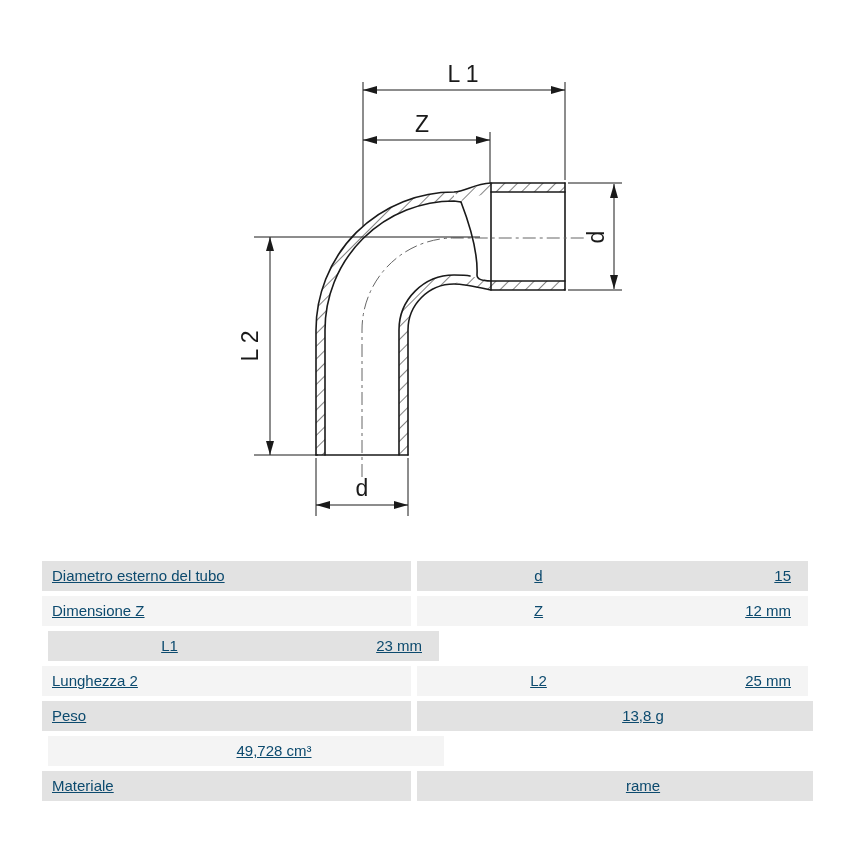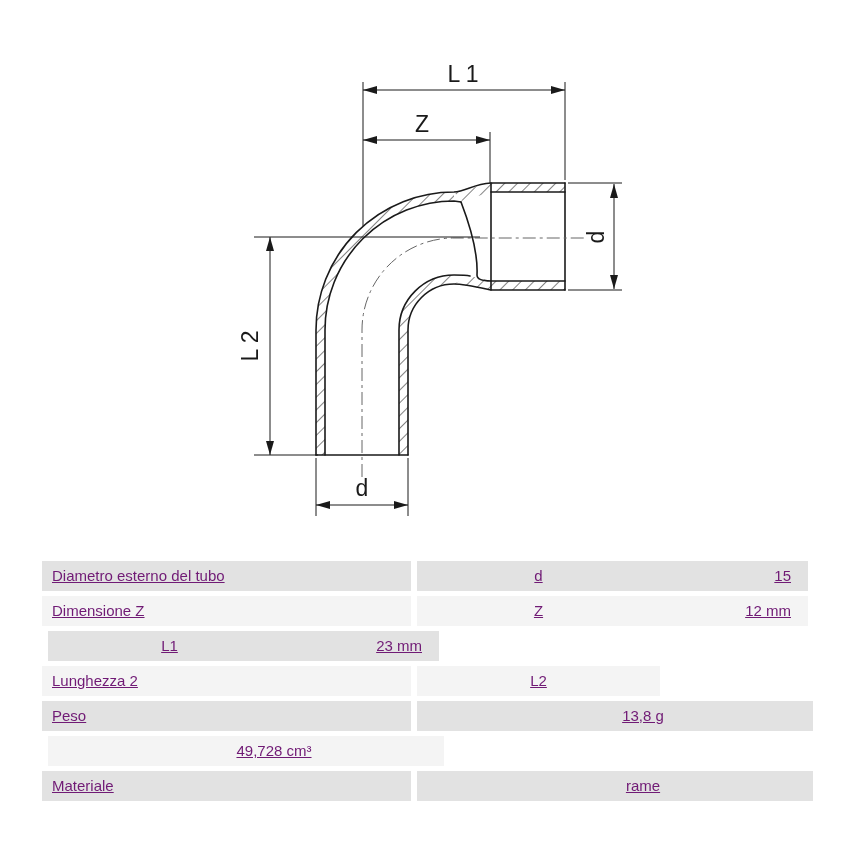--- a/index.html
+++ b/index.html
@@ -1,17 +1,17 @@
 <!DOCTYPE html>
 <html style="--row_dark: #e2e2e2; --row_light: #f4f4f4; --line: #1a1a1a; --centerline: #666666; --text: #3c3c3c;"><head>
 <meta charset="utf-8">
 <style>
   html,body{margin:0;padding:0;background:#ffffff;}
   .page{position:relative;width:850px;height:850px;background:#fff;overflow:hidden;
-        font-family:"Liberation Sans",sans-serif;color:#701a75;}
+        font-family:"Liberation Sans",sans-serif;color:#0c4a6e;}
   svg text{font-family:"Liberation Sans",sans-serif;fill:#1a1a1a;}
   .dim-label{font-size:23px;}
   
   .spec-table{position:absolute;left:42px;top:561px;width:771px;font-size:15px;}
   .trow{display:flex;height:30px;line-height:30px;margin-bottom:5px;}
   .trow>div{box-sizing:border-box;height:30px;text-decoration:underline;}
   .c1{width:369px;padding-left:10px;text-align:left;}
   .c2{width:243px;margin-left:6px;text-align:center;}
   .c3{width:148px;padding-right:17px;text-align:right;}
   .cm{width:396px;margin-left:6px;text-align:center;padding-left:56px;}
@@ -118,20 +118,21 @@
     </div>
 
     <div class="trow dark">
       <div class="c2">L1</div>
       <div class="c3">23 mm</div>
     </div>
 
     <div class="trow light">
       <div class="c1">Lunghezza 2</div>
       <div class="c2">L2</div>
+      <div class="c3">25 mm</div>
     </div>
 
     <div class="trow dark">
       <div class="c1">Peso</div>
       <div class="cm">13,8 g</div>
     </div>
 
     <div class="trow light">
       <div class="cm">49,728 cm³</div>
     </div>

